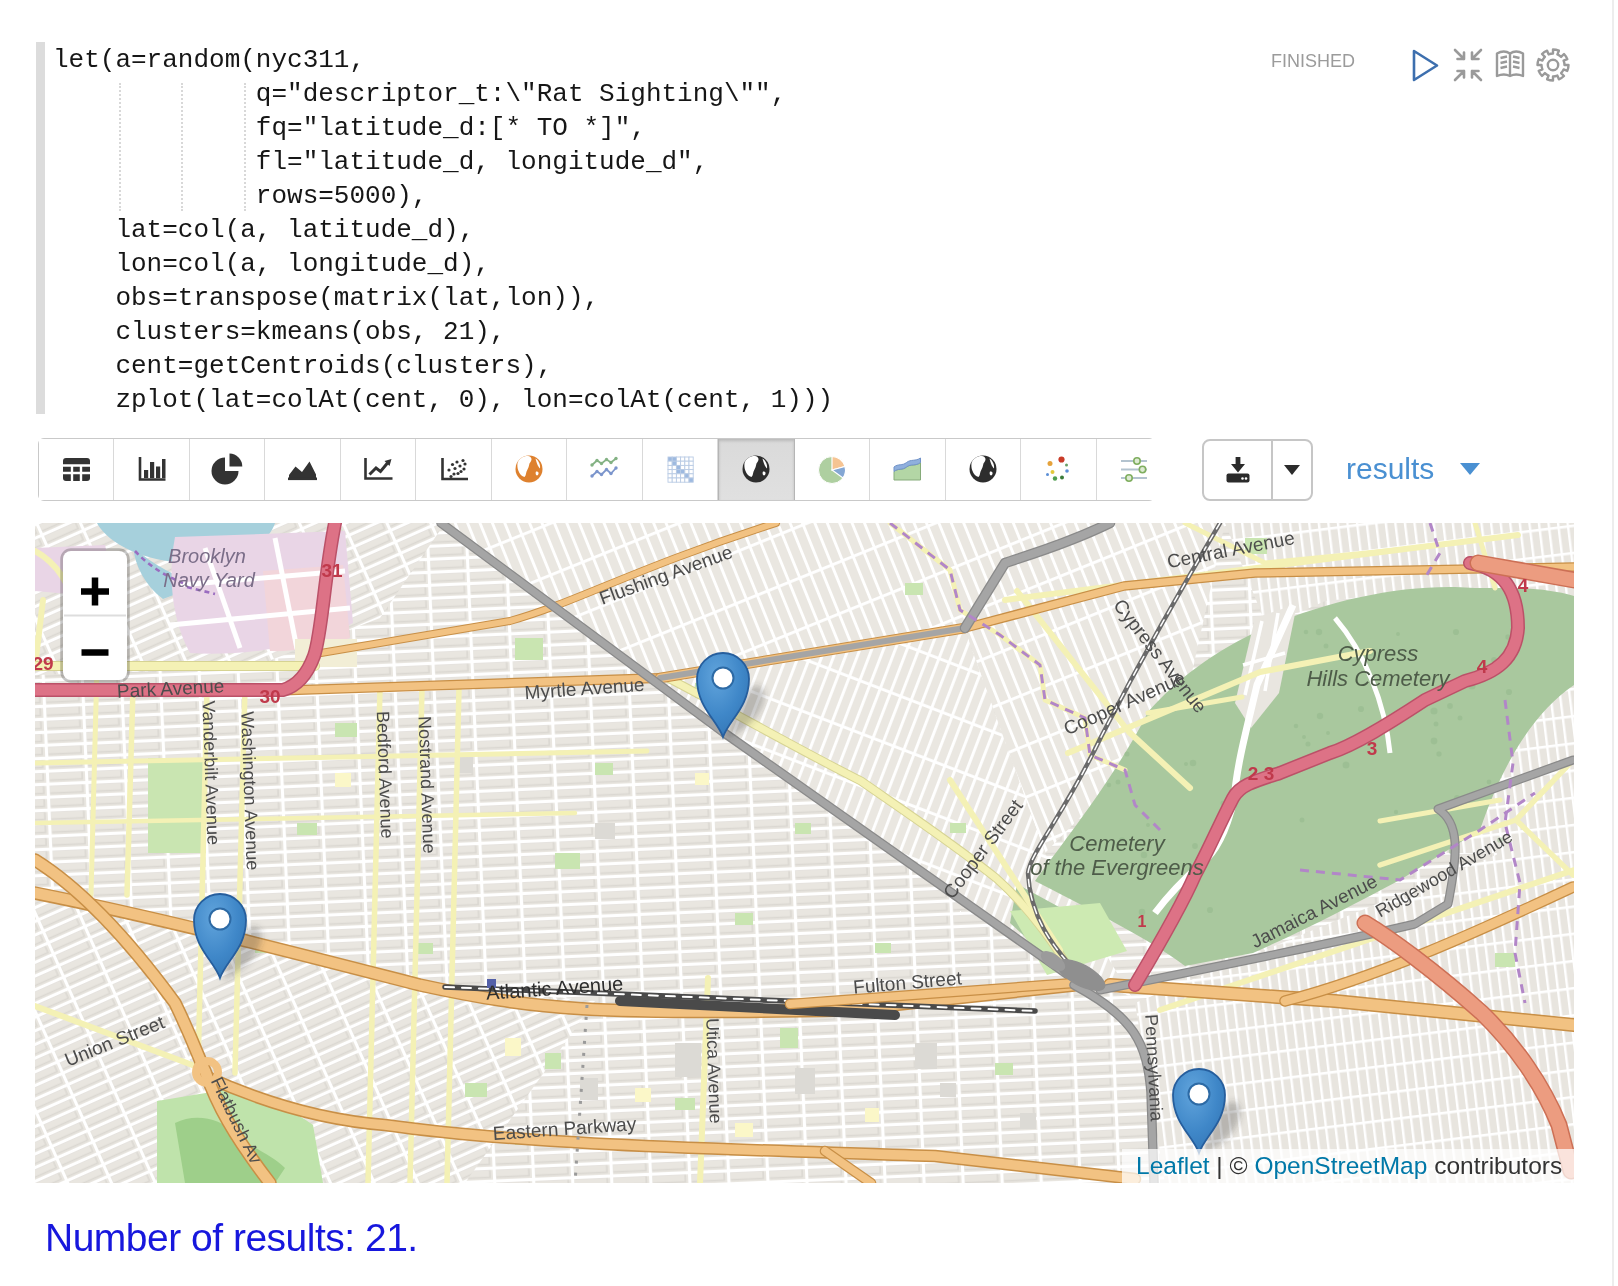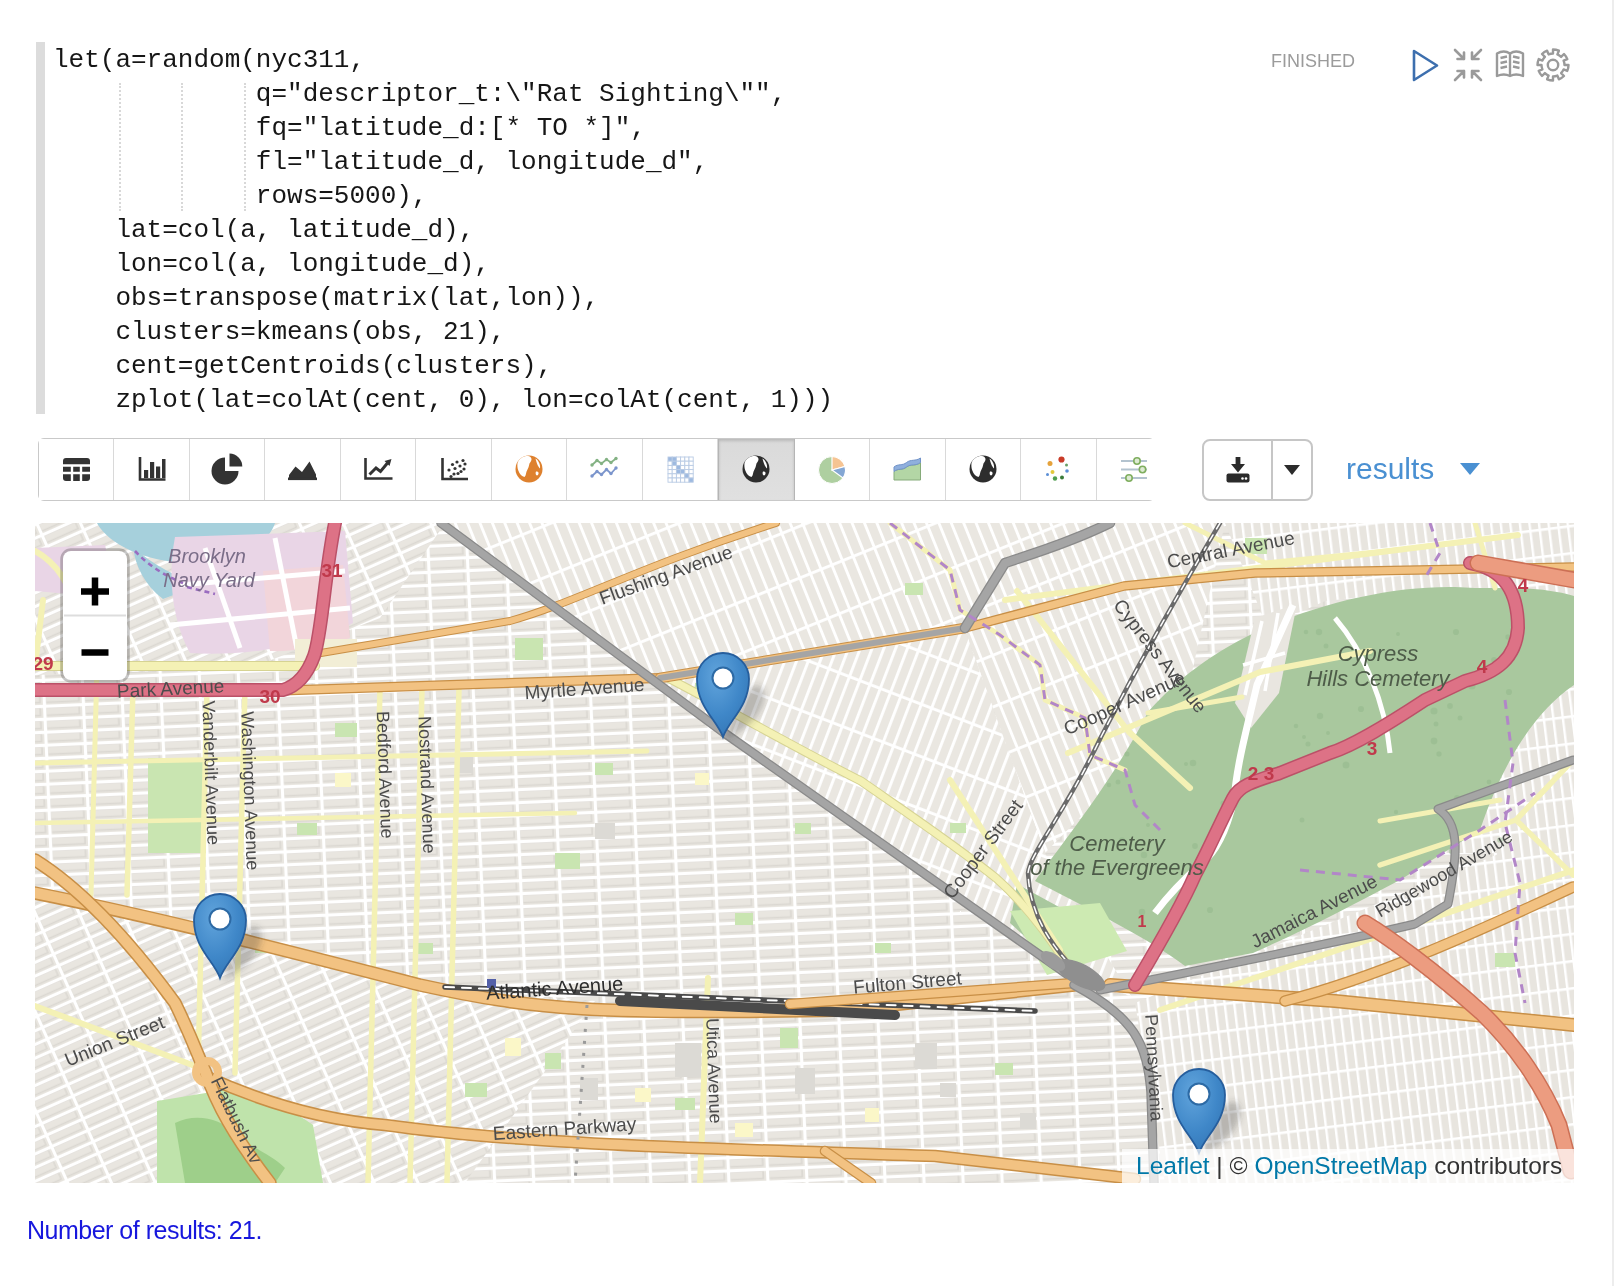--- a/index.html
+++ b/index.html
@@ -532,12 +532,12 @@
 <rect x="1087" y="626" width="452" height="34" fill="rgba(255,255,255,0.72)"></rect>
 <text x="1101" y="651" font-size="24.5"><tspan fill="#0078A8">Leaflet</tspan><tspan fill="#333"> | © </tspan><tspan fill="#0078A8">OpenStreetMap</tspan><tspan fill="#333"> contributors</tspan></text>
 <g>
 <rect x="27" y="27" width="66" height="131" rx="9" fill="none" stroke="rgba(0,0,0,0.22)" stroke-width="3.5"></rect>
 <rect x="28" y="28" width="64" height="129" rx="8" fill="#fff"></rect>
 <line x1="29" y1="92.5" x2="91" y2="92.5" stroke="#ddd" stroke-width="2"></line>
 <path d="M60 54.5 V82.5 M46 68.5 H74" stroke="#000" stroke-width="6.5"></path>
 <path d="M46.5 129.5 H73.5" stroke="#000" stroke-width="6.5"></path>
 </g>
 </svg>
-<div class="abs" style="left:27px;top:1216px;font-size:25px;letter-spacing:-0.5px;color:#1717dd">Number of results: 21.</div>
+<div class="abs" style="left:45px;top:1216px;font-size:39px;letter-spacing:-0.5px;color:#1717dd">Number of results: 21.</div>
 </body></html>

